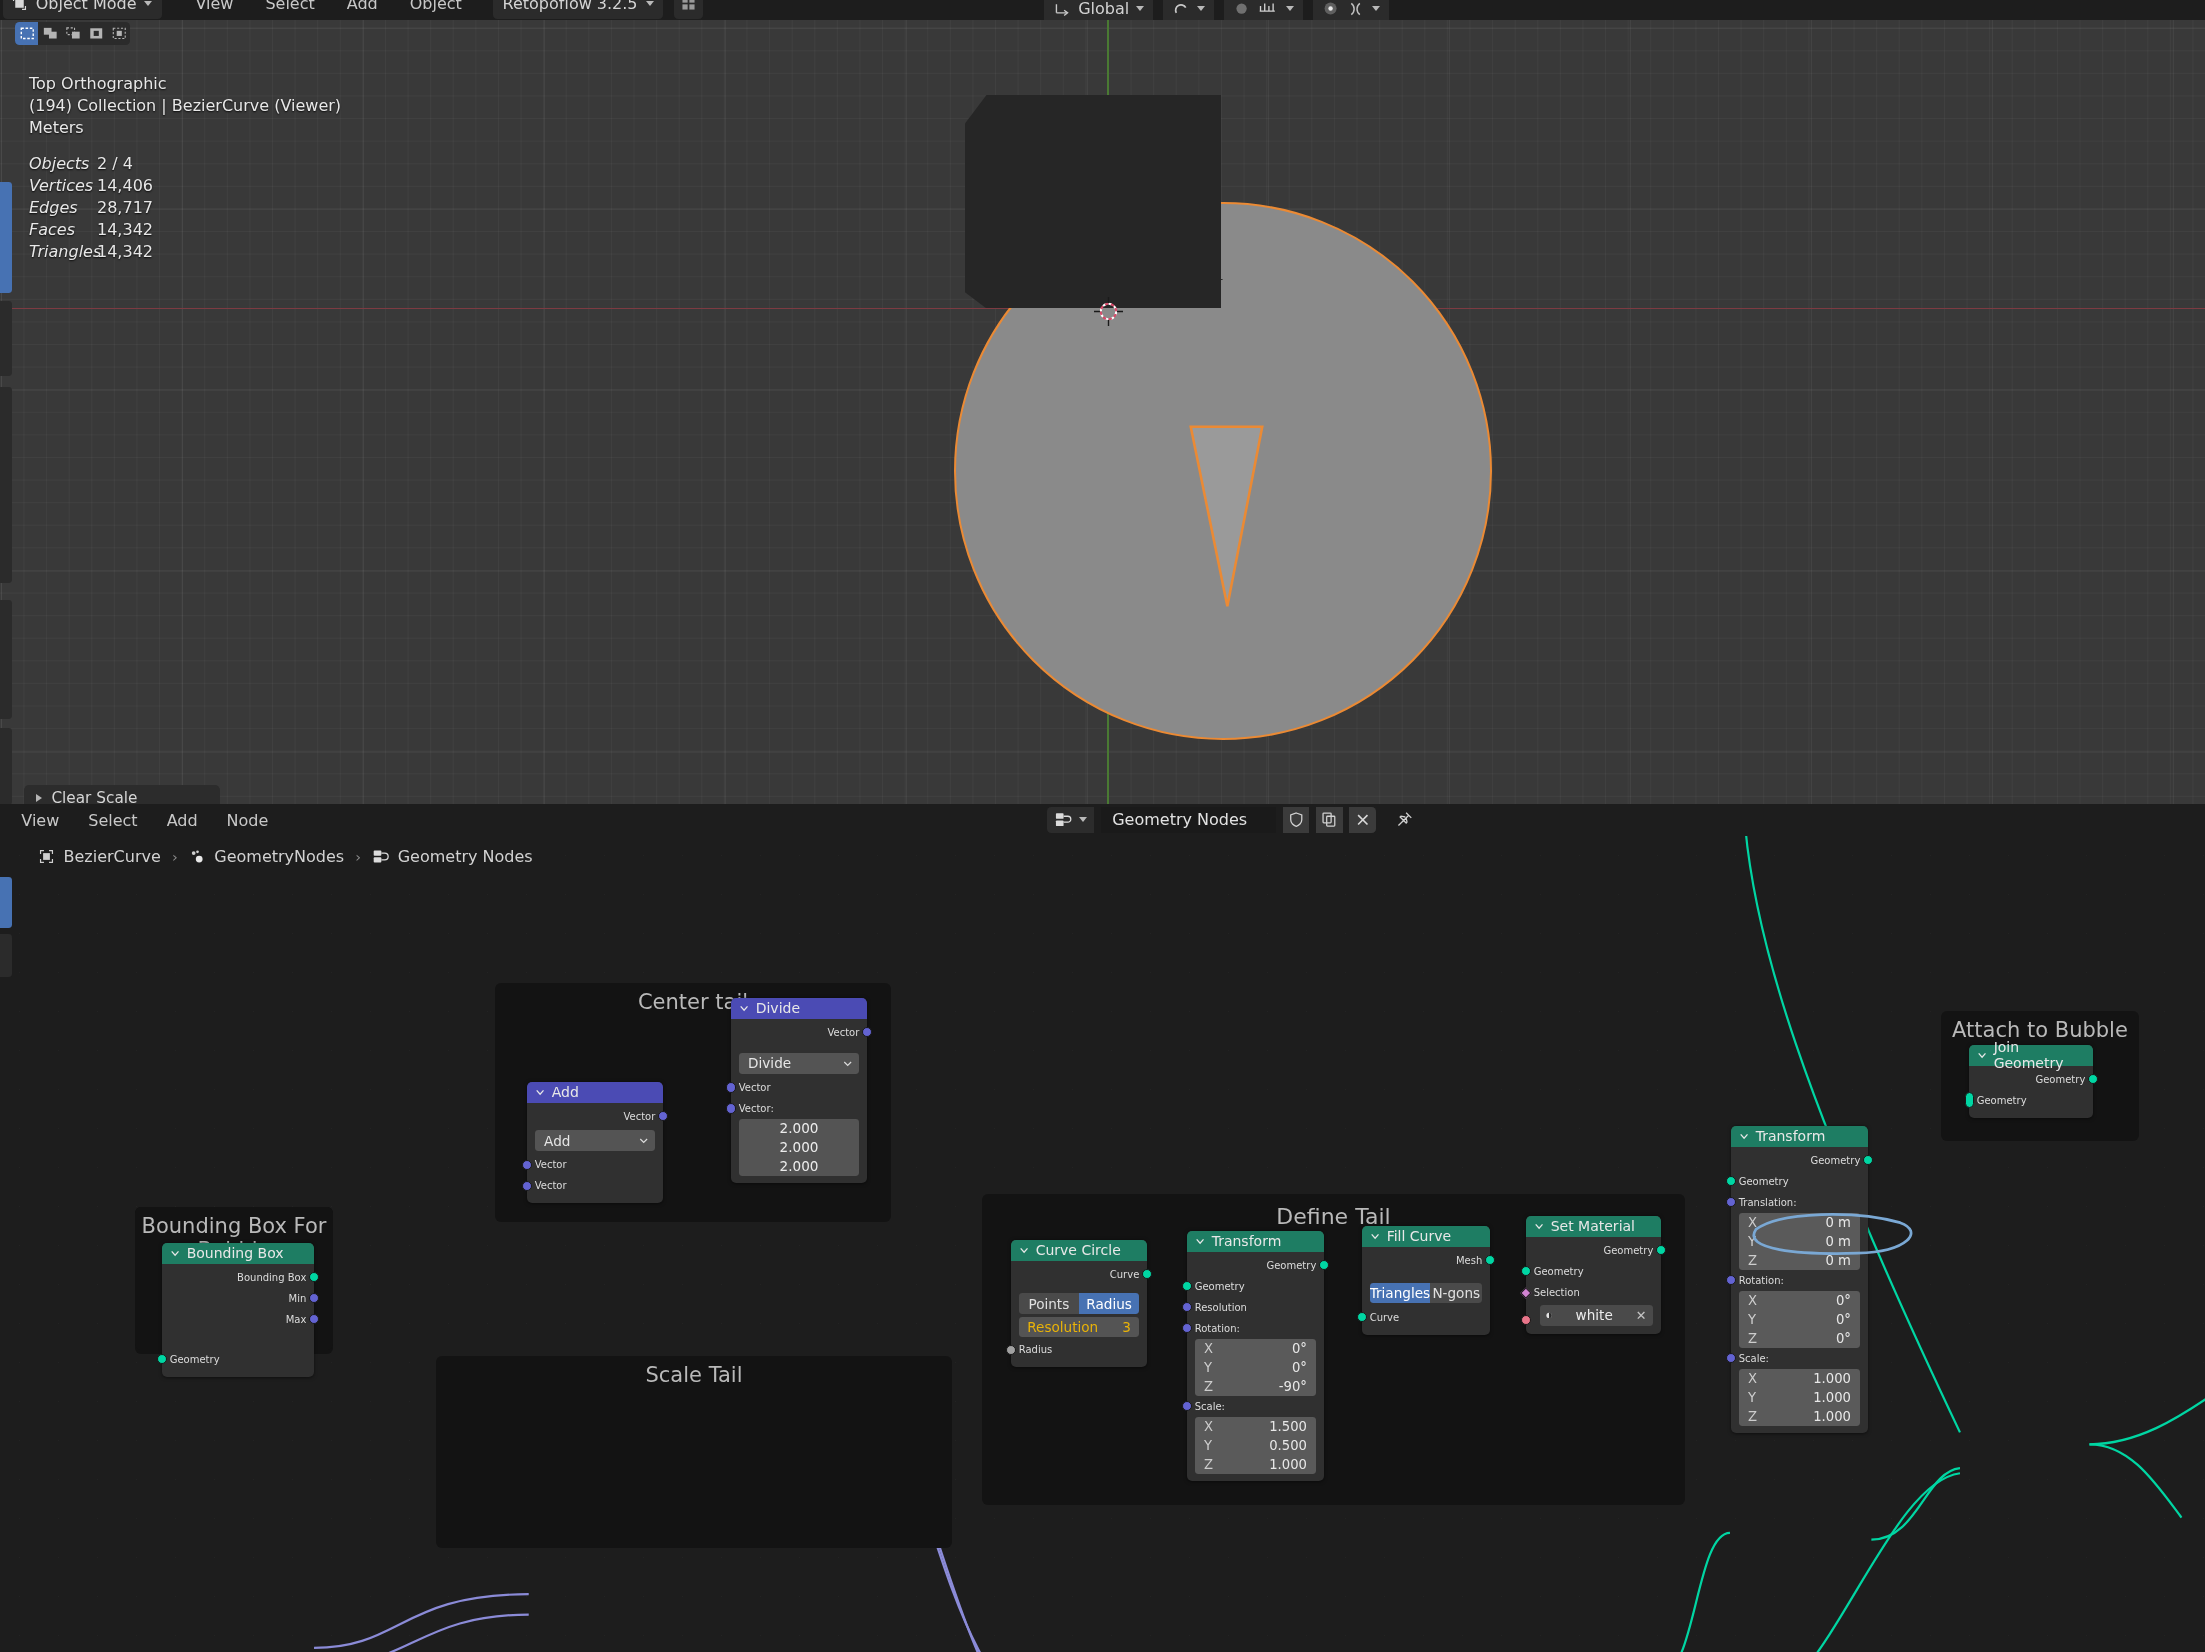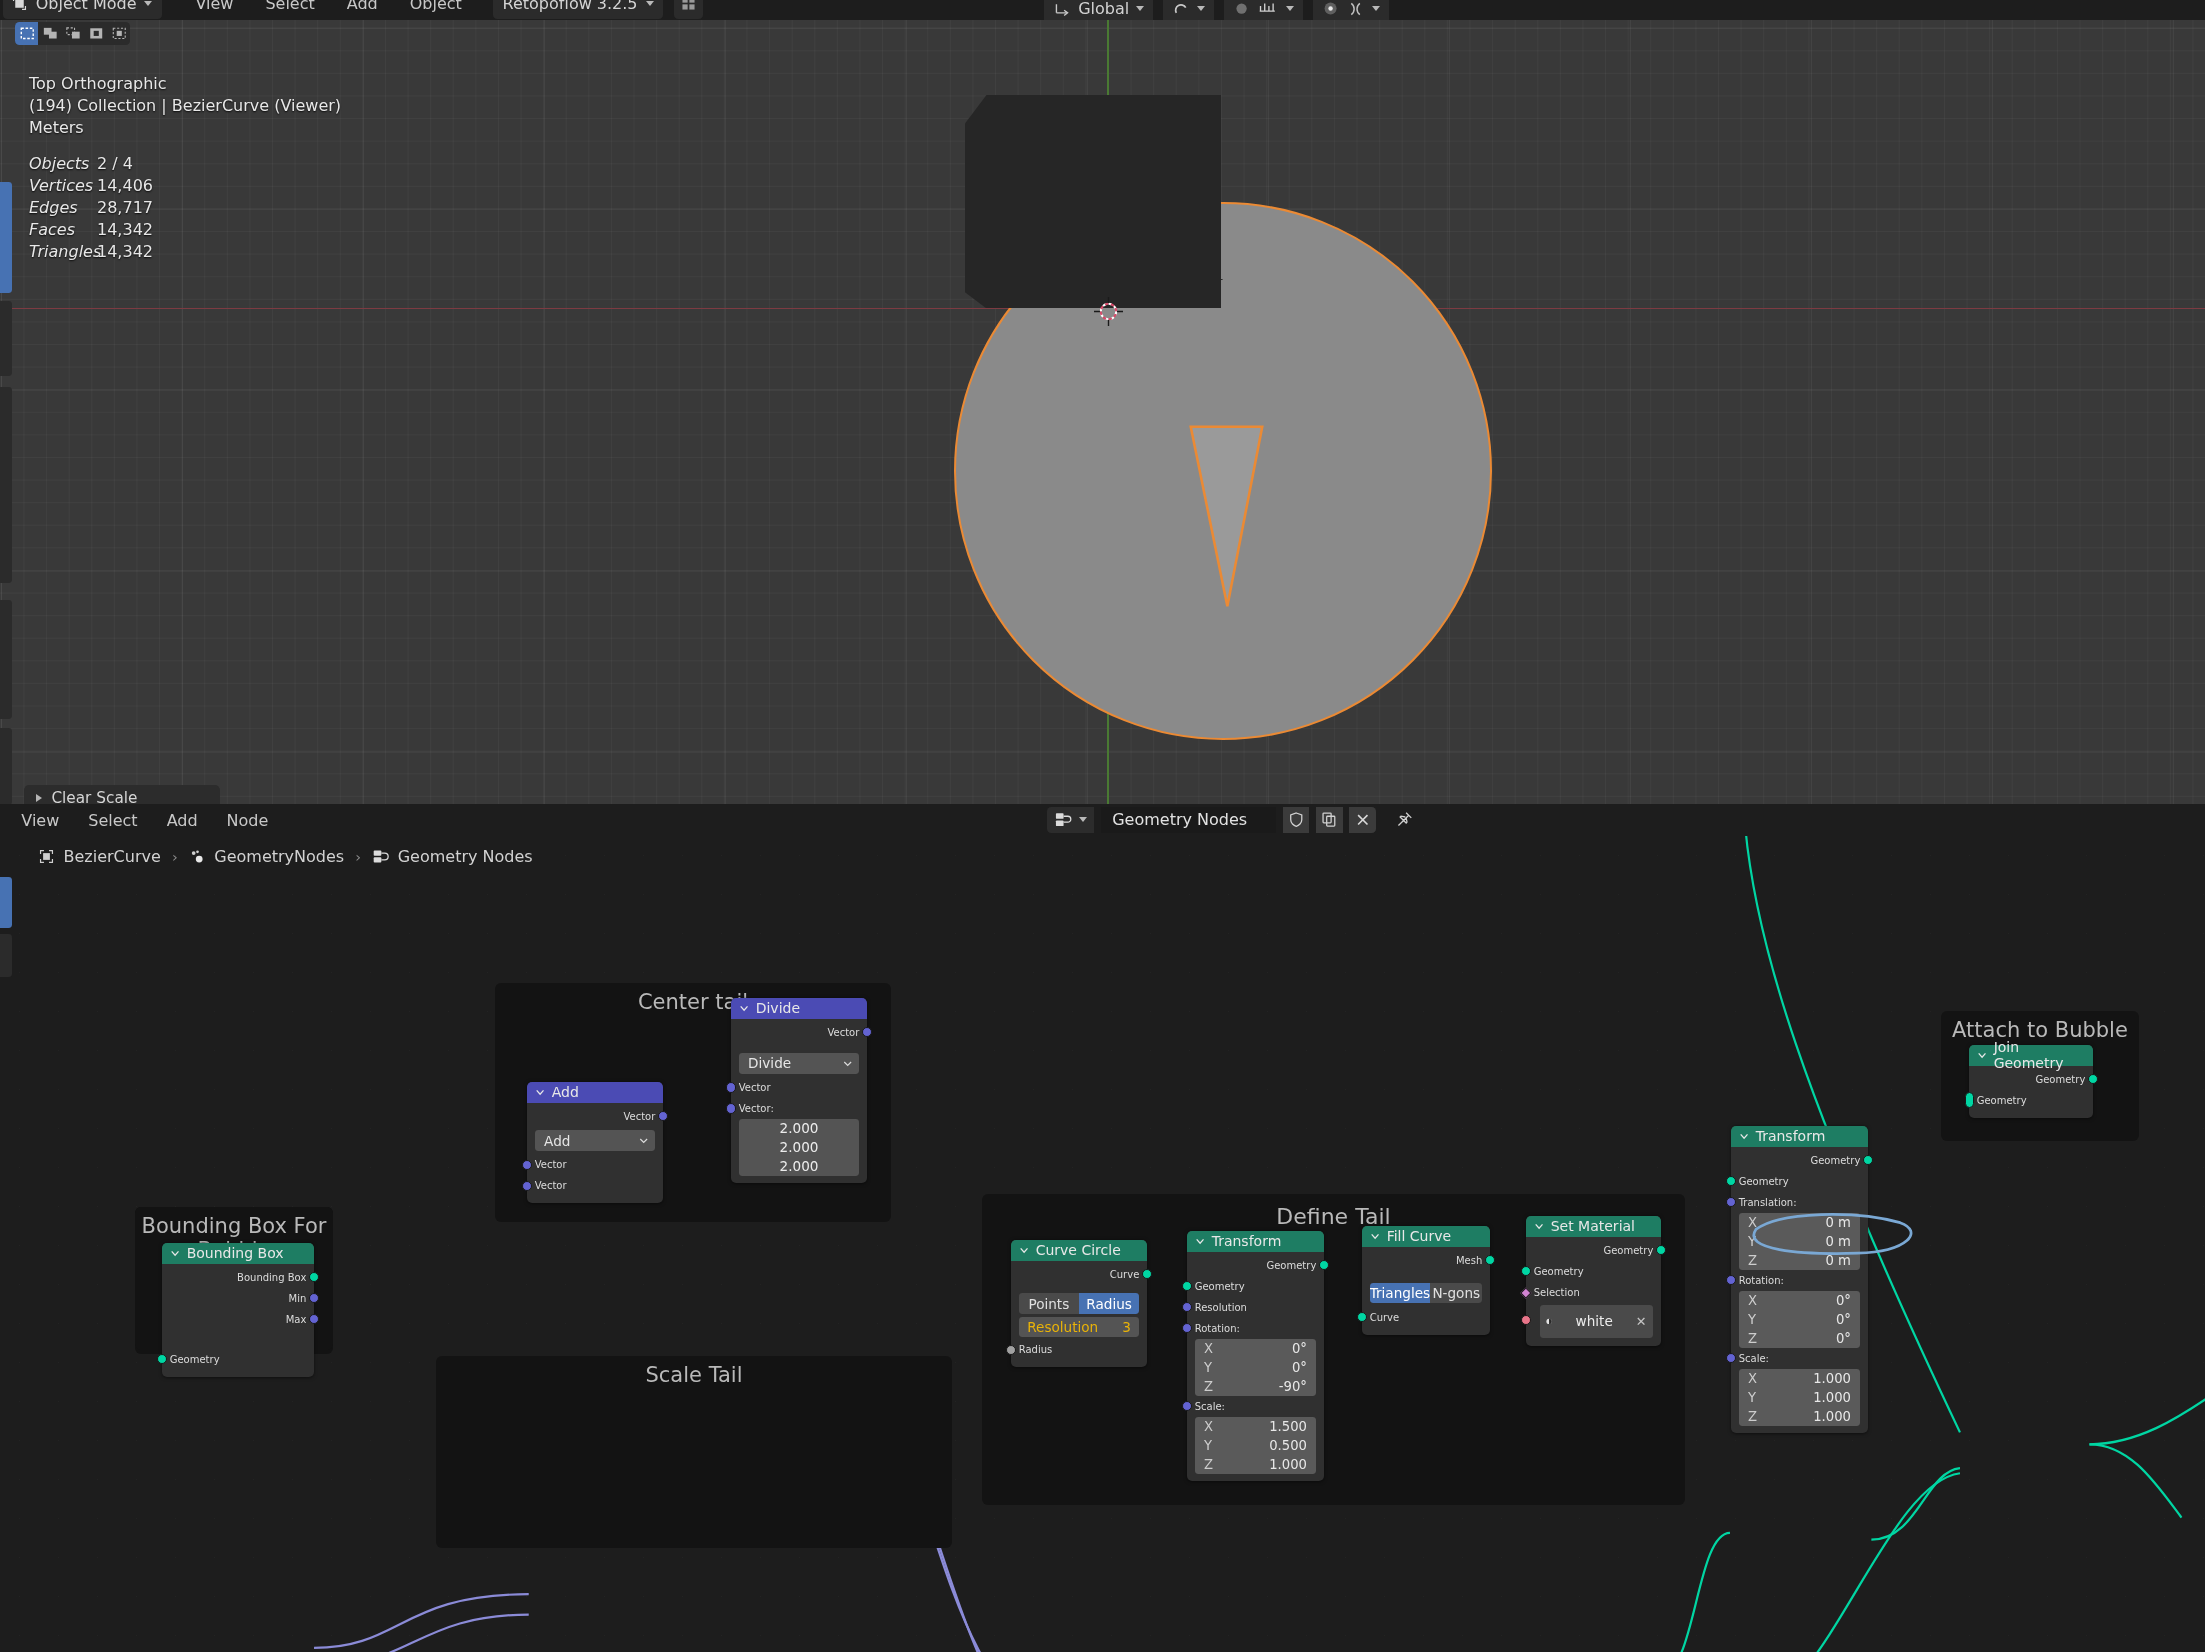--- a/index.html
+++ b/index.html
@@ -193,21 +193,21 @@
   .xyzfield.last { border-radius:0 0 3.4px 3.4px; }
   .seg { margin:3.4px 7.7px; height:20.5px; display:flex; border-radius:3.4px; overflow:hidden; }
   .seg > div { flex:1; display:flex; align-items:center; justify-content:center; font-size:13.6px; background:#4a4a4a; color:#e0e0e0; }
   .seg > div.on { background:#4772b3; color:#fff; }
   .inlinefield {
     margin:2.6px 7.7px; height:19.6px; background:#545454; border-radius:3.4px;
     display:flex; align-items:center; justify-content:space-between; padding:0 8.5px;
     color:#eab308; font-size:13.6px;
   }
   .matfield {
-    margin:1.7px 7.7px 1.7px 13.6px; height:33px; background:#4a4a4a; border-radius:3.4px;
+    margin:1.7px 7.7px 1.7px 13.6px; height:21px; background:#4a4a4a; border-radius:3.4px;
     display:flex; align-items:center; gap:23px; padding:0 6.8px;
     color:#ececec; font-size:13.6px;
   }
   .matfield .x { margin-left:auto; color:#c4c4c4; font-size:12.8px; }
   .annot-ellipse { position:absolute; pointer-events:none; }
   svg.wires { position:absolute; left:0; top:0; width:2205px; height:817px; overflow:visible; pointer-events:none; }
 </style>
 </head>
 <body>
 

